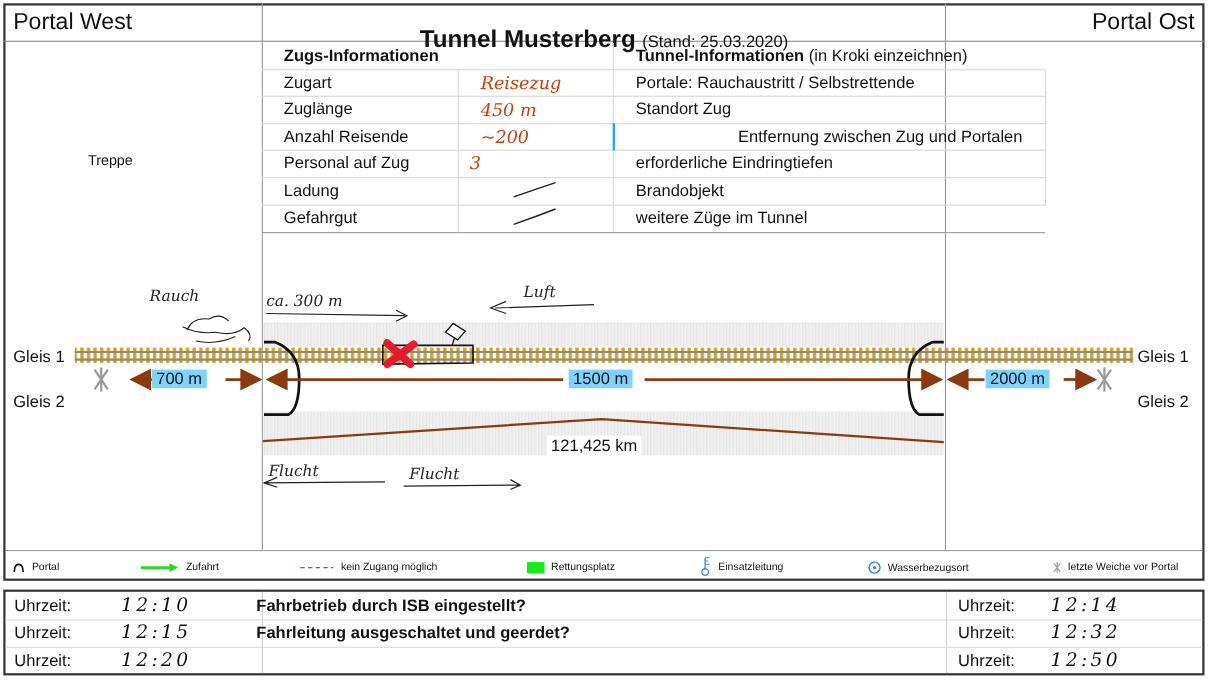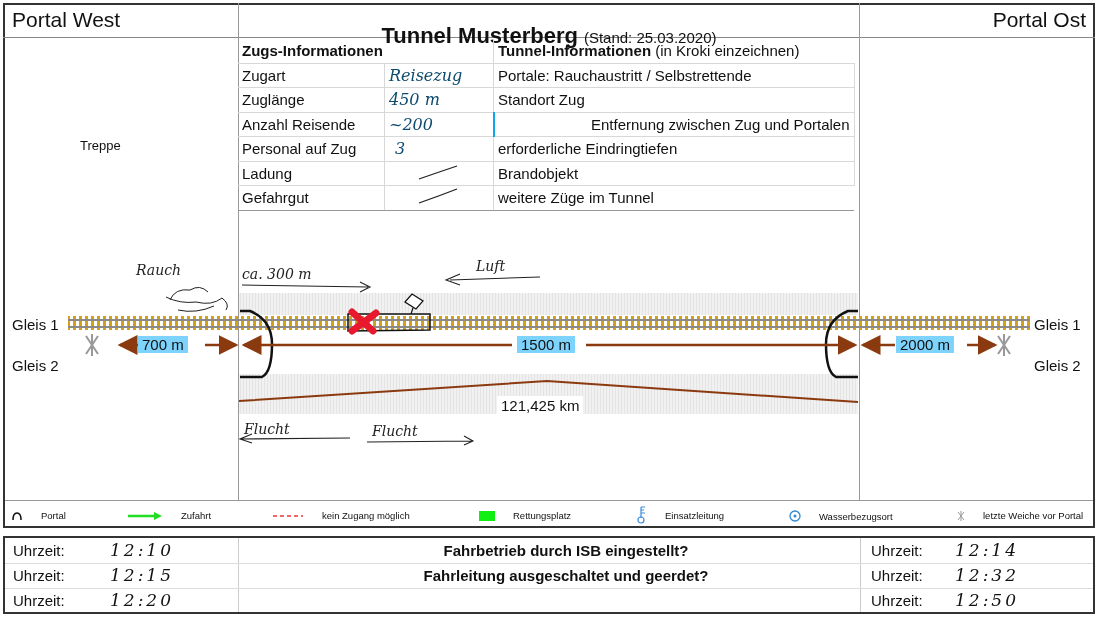--- a/index.html
+++ b/index.html
@@ -5,36 +5,36 @@
   html,body{margin:0;padding:0;background:#fff;}
   body{width:1100px;height:618px;position:relative;overflow:hidden;font-family:"Liberation Sans",sans-serif;color:#111;}
   .abs{position:absolute;}
   .frame{position:absolute;left:3px;top:3px;width:1092px;height:525px;border:2px solid #333;box-sizing:border-box;}
   .hdr-line{position:absolute;left:3px;top:37px;width:1092px;height:1px;background:#888;}
   .vline{position:absolute;width:1px;background:#999;}
   .portal-title{position:absolute;top:8px;font-size:21px;}
   .title{position:absolute;left:240px;width:618px;top:23px;text-align:center;font-size:22px;font-weight:bold;}
   .title .stand{font-size:15px;font-weight:normal;margin-left:6px;}
   table.info{position:absolute;left:238px;top:39px;border-collapse:collapse;font-size:15px;}
-  table.info td{border:1px solid #d8d8d8;height:23.5px;padding:0 4px;white-space:nowrap;}
-  table.info td.hw{font-family:"DejaVu Serif",serif;font-style:italic;font-size:16px;color:#0c4a6e;}
+  table.info td{border:1px solid #d8d8d8;height:23.5px;padding:0 20px;white-space:nowrap;}
+  table.info td.hw{font-family:"DejaVu Serif",serif;font-style:italic;font-size:16px;color:#c2410c;}
   table.info td.hwl{position:relative;}
   .bold{font-weight:bold;}
   .treppe{position:absolute;left:80px;top:138px;font-size:13px;}
   .gleis{position:absolute;font-size:15px;}
   .dist{position:absolute;font-size:15px;background:#7dd3fc;padding:0 4px;}
   .km{position:absolute;left:497px;top:396px;font-size:15px;background:#fff;padding:1px 4px;}
   .hw-note{position:absolute;font-family:"DejaVu Serif",serif;font-style:italic;font-size:14px;color:#222;}
   .legend{position:absolute;top:500px;left:5px;width:1088px;height:26px;border-top:1px solid #999;font-size:9.5px;}
-  .legend .li{position:absolute;top:9px;display:flex;align-items:center;gap:18px;white-space:nowrap;}
+  .legend .li{position:absolute;top:9px;display:flex;align-items:center;gap:6px;white-space:nowrap;}
   .times{position:absolute;left:3px;top:536px;width:1092px;height:78px;border:2px solid #333;box-sizing:border-box;}
   .trow{position:absolute;left:0;width:1088px;height:24.6px;font-size:15px;}
   .trow .lbl{position:absolute;left:8px;top:4px;}
   .trow .val{position:absolute;left:105px;top:2px;font-family:"DejaVu Serif",serif;font-style:italic;font-size:17px;letter-spacing:3px;}
-  .trow .q{position:absolute;left:251px;width:620px;top:4px;text-align:center;font-weight:bold;}
+  .trow .q{position:absolute;left:228px;width:620px;top:4px;text-align:left;font-weight:bold;}
   .trow .lbl2{position:absolute;left:866px;top:4px;}
   .trow .val2{position:absolute;left:950px;top:2px;font-family:"DejaVu Serif",serif;font-style:italic;font-size:17px;letter-spacing:3px;}
 </style>
 </head>
 <body>
 
 <div class="frame"></div>
 <div class="hdr-line"></div>
 <div class="vline" style="left:238px;top:3px;height:497px;"></div>
 <div class="vline" style="left:859px;top:3px;height:497px;"></div>

